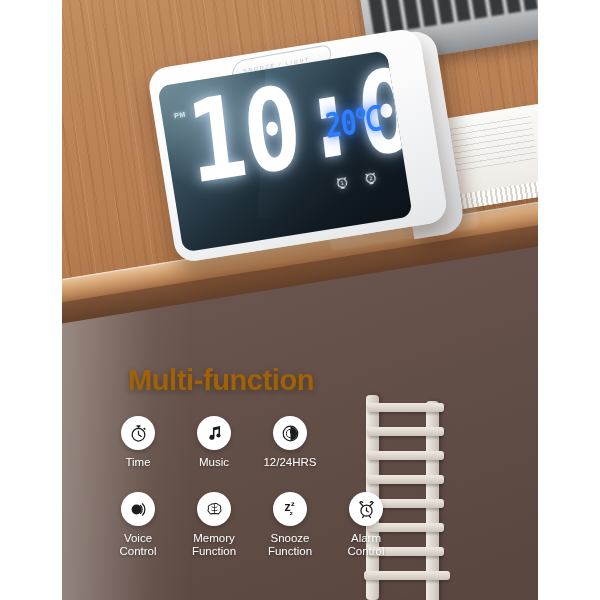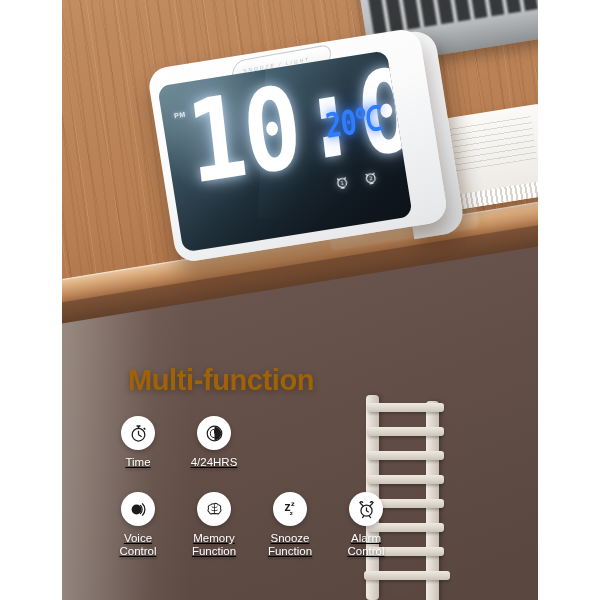--- a/index.html
+++ b/index.html
@@ -108,21 +108,21 @@
   .panel-txt{position:absolute;left:10px;top:7px;font-size:5px;color:#b9bcc0;letter-spacing:2px;
       transform:skewX(10deg);}
 
   
   .title{position:absolute;left:128px;top:364px;font-size:29px;font-weight:700;color:#a16207;
       letter-spacing:-.4px;text-shadow:0 2px 6px rgba(0,0,0,.3);}
 
   .grid{position:absolute;left:100px;top:416px;width:420px;}
   .row{display:flex;}
   .row + .row{margin-top:23px;}
-  .cell{width:76px;display:flex;flex-direction:column;align-items:center;text-decoration:underline;}
+  .cell{width:76px;display:flex;flex-direction:column;align-items:center;}
   .cell + .cell{margin-left:0;}
   .bub{width:34px;height:34px;border-radius:50%;background:#ffffff;
       display:flex;align-items:center;justify-content:center;
       box-shadow:0 2px 5px rgba(0,0,0,.25);}
   .bub svg{display:block;}
   .cap{margin-top:6px;color:#ffffff;font-size:11.5px;line-height:13px;text-align:center;
       text-shadow:0 1px 3px rgba(0,0,0,.45);white-space:pre-line;}
 
   .mask-l{position:absolute;left:0;top:0;width:62px;height:600px;background:#fff;}
   .mask-r{position:absolute;left:538px;top:0;width:62px;height:600px;background:#fff;}
@@ -224,31 +224,41 @@
           <svg width="19" height="19" viewBox="0 0 24 24" fill="none" stroke="#1c1c1c" stroke-width="1.6">
             <circle cx="12" cy="13.5" r="8"></circle>
             <path d="M12 13.5 V8.5 M12 13.5 l4 2.5"></path>
             <path d="M9.5 2.6 h5 M12 2.6 v2.4" stroke-width="2"></path>
             <path d="M18.6 5 l2 2" stroke-width="2"></path>
           </svg>
         </div>
         <div class="cap">Time</div>
       </div>
 
+      <div class="cell">
+        <div class="bub">
+          <svg width="19" height="19" viewBox="0 0 24 24" fill="#1c1c1c">
+            <path d="M10 4.5 L19 2.5 V6 L12 7.8 V16.8 a3.2 3.2 0 1 1 -2-2.95 V4.5 Z"></path>
+            <circle cx="17" cy="14.5" r="2.6"></circle>
+            <path d="M19 2.5 V14.5 h-2 V4.2 Z"></path>
+          </svg>
+        </div>
+        <div class="cap">Music</div>
+      </div>
 
       <div class="cell">
         <div class="bub">
           <svg width="19" height="19" viewBox="0 0 24 24">
             <circle cx="12" cy="12" r="9.2" fill="none" stroke="#1c1c1c" stroke-width="1.5"></circle>
             <path d="M12 3.6 a8.4 8.4 0 0 1 0 16.8 Z" fill="#1c1c1c"></path>
             <circle cx="12" cy="12" r="5.2" fill="none" stroke="#1c1c1c" stroke-width="1.2"></circle>
             <path d="M12 12 V7.6" stroke="#1c1c1c" stroke-width="1.3"></path>
           </svg>
         </div>
-        <div class="cap">4/24HRS</div>
+        <div class="cap">12/24HRS</div>
       </div>
 
     </div>
 
     <div class="row">
 
       <div class="cell">
         <div class="bub">
           <svg width="19" height="19" viewBox="0 0 24 24">
             <circle cx="9.5" cy="12" r="6.2" fill="#1c1c1c"></circle>

